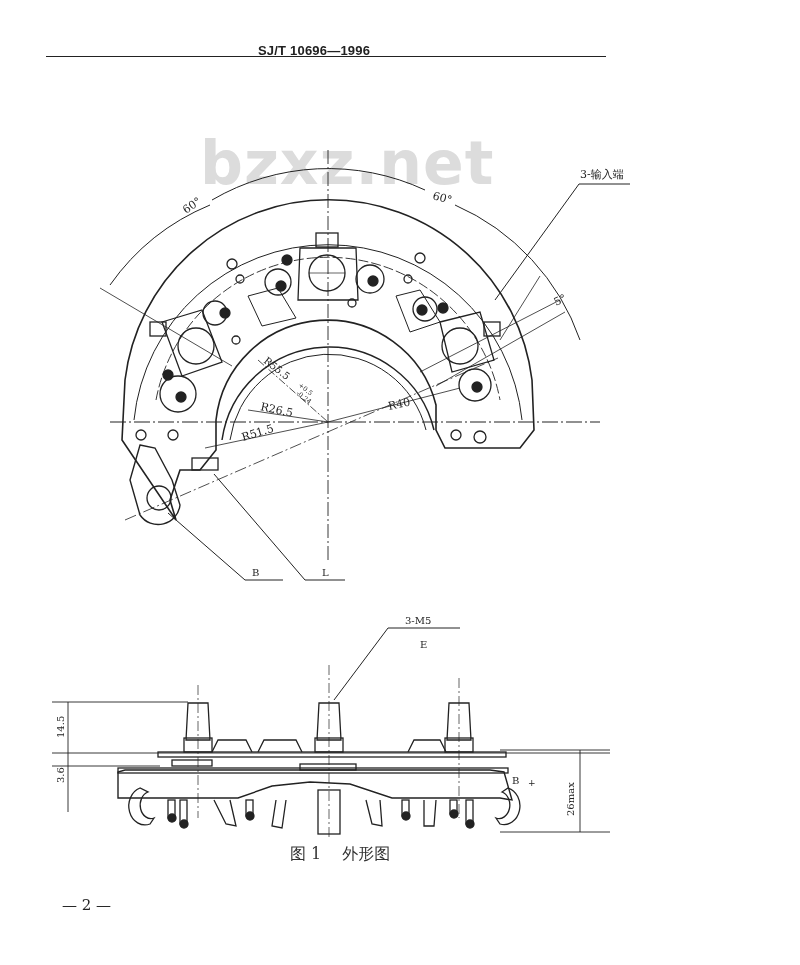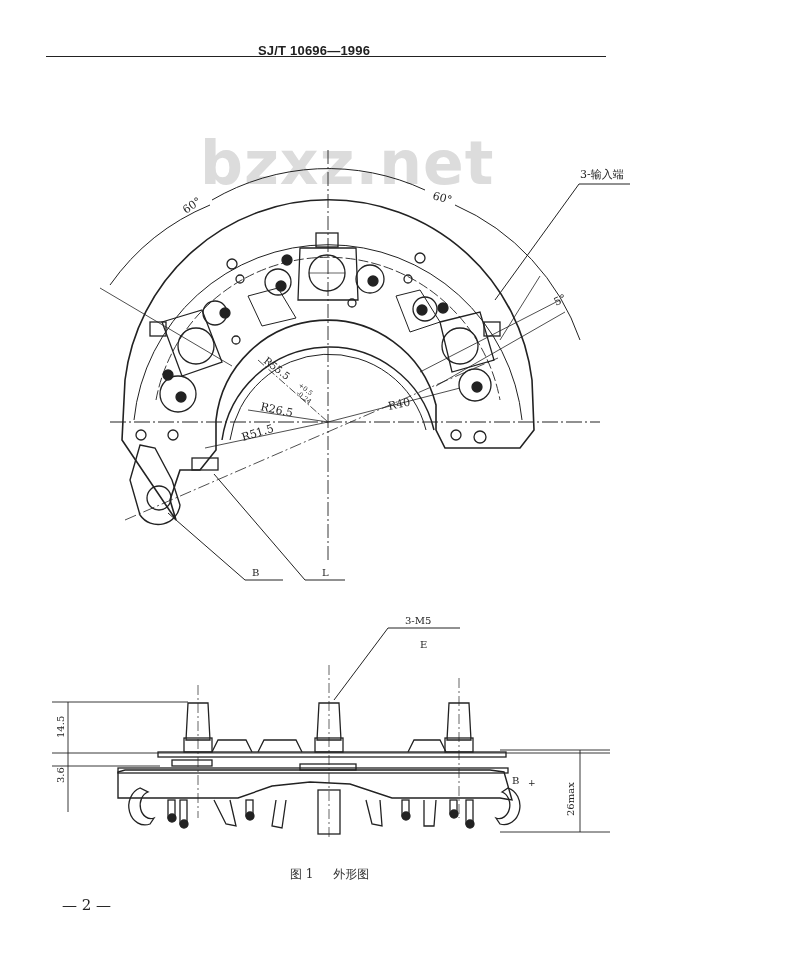--- a/index.html
+++ b/index.html
@@ -5,21 +5,21 @@
   html, body { margin: 0; padding: 0; background: #ffffff; }
   body { width: 800px; height: 965px; position: relative; overflow: hidden;
          font-family: "DejaVu Serif", serif; color: #1a1a1a; }
   .header-code { position: absolute; left: 258px; top: 35px; font-family: "Liberation Sans", sans-serif;
          font-weight: bold; font-size: 13px; letter-spacing: 0.2px; color: #222; margin-top: 8px; }
   .header-rule { position: absolute; left: 46px; top: 56px; width: 560px; height: 0;
          border-top: 1.6px solid #222; }
   .watermark { position: absolute; left: 200px; top: 128px; font-family: "DejaVu Sans", sans-serif;
          font-weight: bold; font-size: 60px; color: #dcdcdc; letter-spacing: 1px; }
   svg.drawing { position: absolute; left: 0; top: 0; }
-  .caption { position: absolute; left: 290px; top: 866px; font-size: 12px; color: #333; }
+  .caption { position: absolute; left: 290px; top: 844px; font-size: 16px; color: #333; }
   .caption span { margin-right: 16px; }
   .page-no { position: absolute; left: 62px; top: 896px; font-size: 15px; color: #222; }
   .lbl { font-family: "DejaVu Serif", serif; fill: #222; }
 </style>
 </head>
 <body>
 
 <div class="header-code">SJ/T 10696—1996</div>
 <div class="header-rule"></div>
 <div class="watermark">bzxz.net</div>

